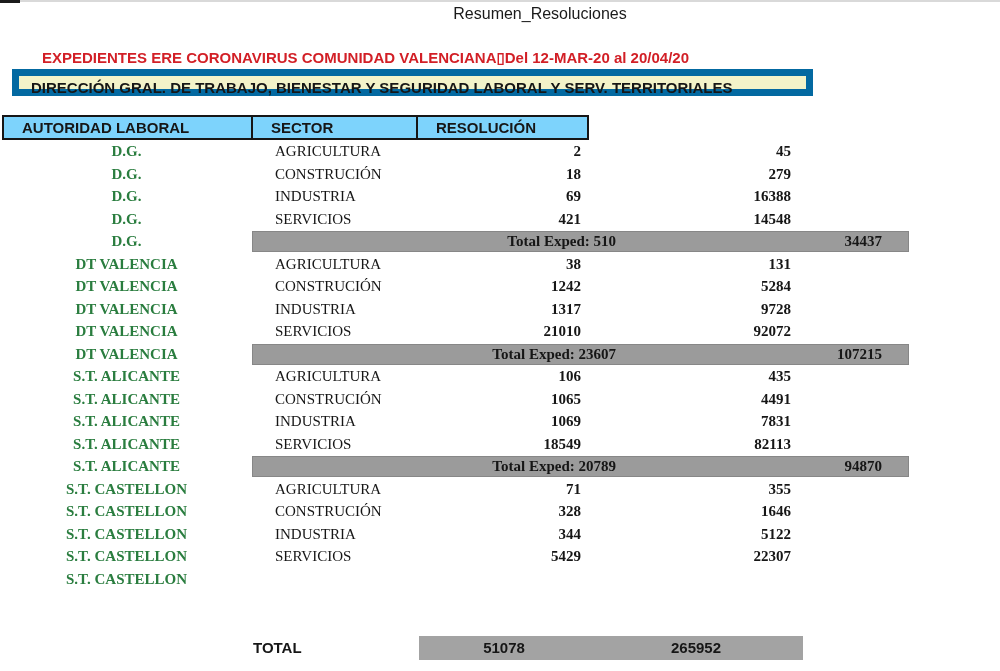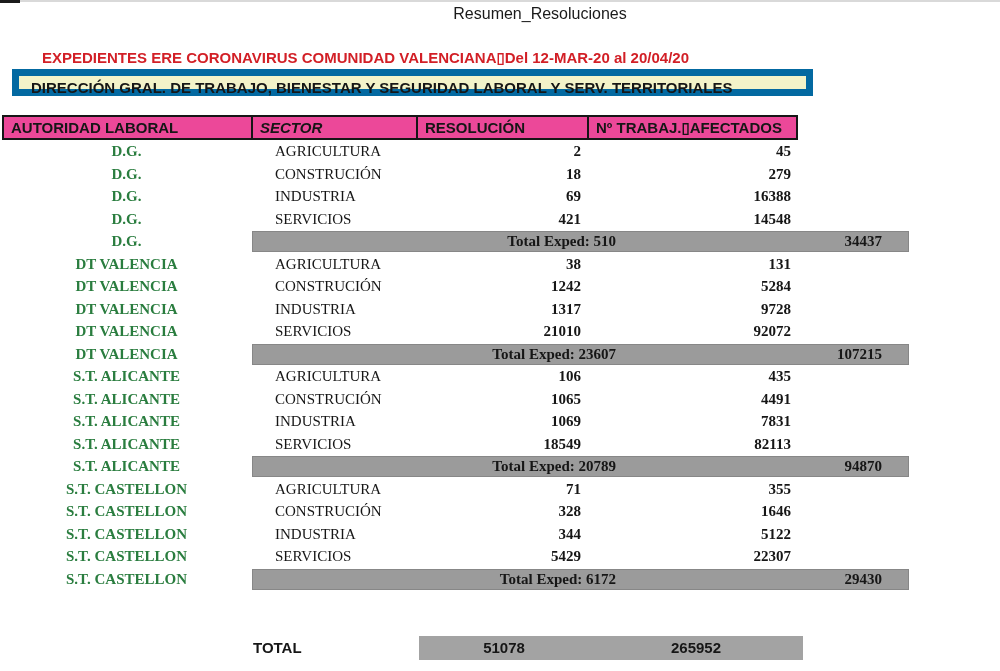--- a/index.html
+++ b/index.html
@@ -15,26 +15,26 @@
   .red-heading { position:absolute; top:49px; left:42px; font-size:15px; font-weight:bold; color:#d21f26; white-space:nowrap; }
 
   .banner {
     position:absolute; top:69px; left:0; width:801px; height:27px; box-sizing:border-box;
     background:#f3f3c9; border:7px solid #0369a1; font-weight:bold; font-size:15px;
     line-height:23px; padding-left:12px; white-space:nowrap;margin-left:12px;
   }
 
   .thead { position:absolute; top:115px; left:2px; display:flex; }
   .hcell {
-    box-sizing:border-box; height:25px; border:2px solid #161616; background:#ec4899;
-    font-weight:bold; font-size:15px; line-height:21px; padding-left:7px; white-space:nowrap; overflow:hidden;
+    box-sizing:border-box; height:25px; border:2px solid #161616; background:#7dd3fc;
+    font-weight:bold; font-size:15px; line-height:21px; padding-left:18px; white-space:nowrap; overflow:hidden;
   }
   .hcell + .hcell { margin-left:-2px; }
   .hc1 { width:251px; }
-  .hc2 { width:167px;font-style:italic; }
+  .hc2 { width:167px; }
   .hc3 { width:173px; }
   .hc4 { width:211px; }
 
   .tbody { position:absolute; top:140px; left:0; width:1000px;font-family:Liberation Serif, serif; }
   .trow { position:relative; height:22.5px; font-size:15px; line-height:22.5px; }
   .auth { position:absolute; left:0; top:0; width:253px; text-align:center; color:#2a7d3f; font-weight:bold; white-space:nowrap; }
   .sector { position:absolute; left:275px; top:0; white-space:nowrap; }
   .res { position:absolute; left:420px; top:0; width:161px; text-align:right; font-weight:bold; }
   .afe { position:absolute; left:589px; top:0; width:202px; text-align:right; font-weight:bold; }
 
@@ -61,21 +61,20 @@
   <div class="doc-title">Resumen_Resoluciones</div>
 
   <div class="red-heading">EXPEDIENTES ERE CORONAVIRUS COMUNIDAD VALENCIANA▯Del 12-MAR-20 al 20/04/20</div>
 
   <div class="banner">DIRECCIÓN GRAL. DE TRABAJO, BIENESTAR Y SEGURIDAD LABORAL Y SERV. TERRITORIALES</div>
 
   <div class="thead">
     <div class="hcell hc1">AUTORIDAD LABORAL</div>
     <div class="hcell hc2">SECTOR</div>
     <div class="hcell hc3">RESOLUCIÓN</div>
-    <div class="hcell hc4">Nº TRABAJ.▯AFECTADOS</div>
   </div>
 
   <div class="tbody">
 
     <div class="trow">
       <span class="auth">D.G.</span>
       <span class="sector">AGRICULTURA</span>
       <span class="res">2</span>
       <span class="afe">45</span>
     </div>
@@ -188,24 +187,20 @@
       <span class="afe">5122</span>
     </div>
     <div class="trow">
       <span class="auth">S.T. CASTELLON</span>
       <span class="sector">SERVICIOS</span>
       <span class="res">5429</span>
       <span class="afe">22307</span>
     </div>
     <div class="trow">
       <span class="auth">S.T. CASTELLON</span>
-      <div class="total-band">
-        <span class="total-label">Total Exped: 6172</span>
-        <span class="total-num">29430</span>
-      </div>
     </div>
 
   </div>
 
   <div class="grand">
     <span class="grand-label">TOTAL</span>
     <div class="pink-band">
       <span class="g-res">51078</span>
       <span class="g-afe">265952</span>
     </div>

